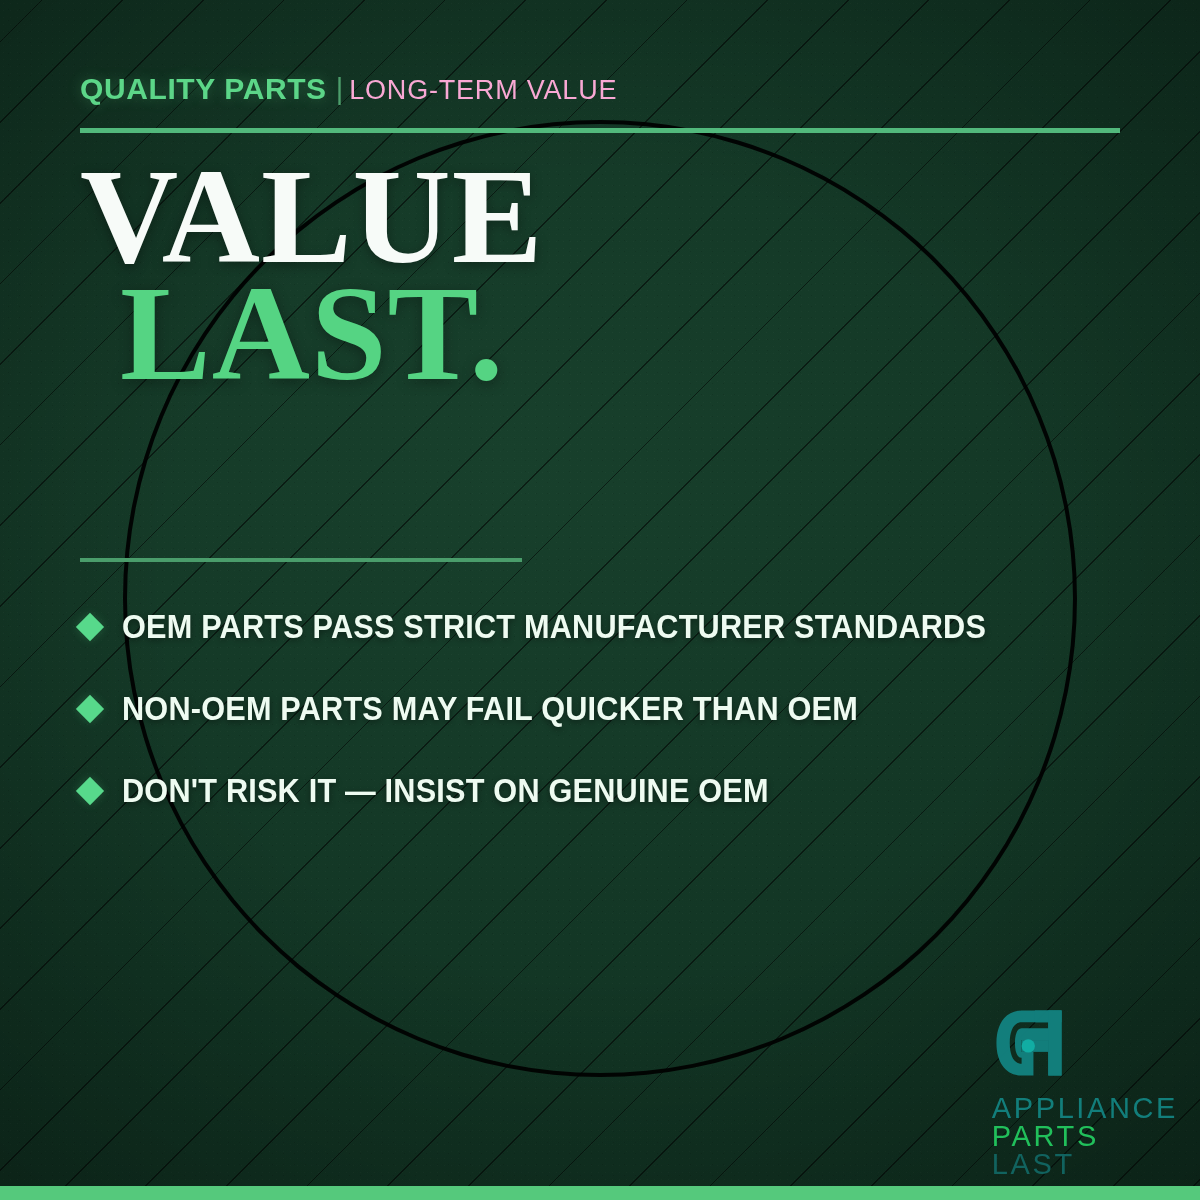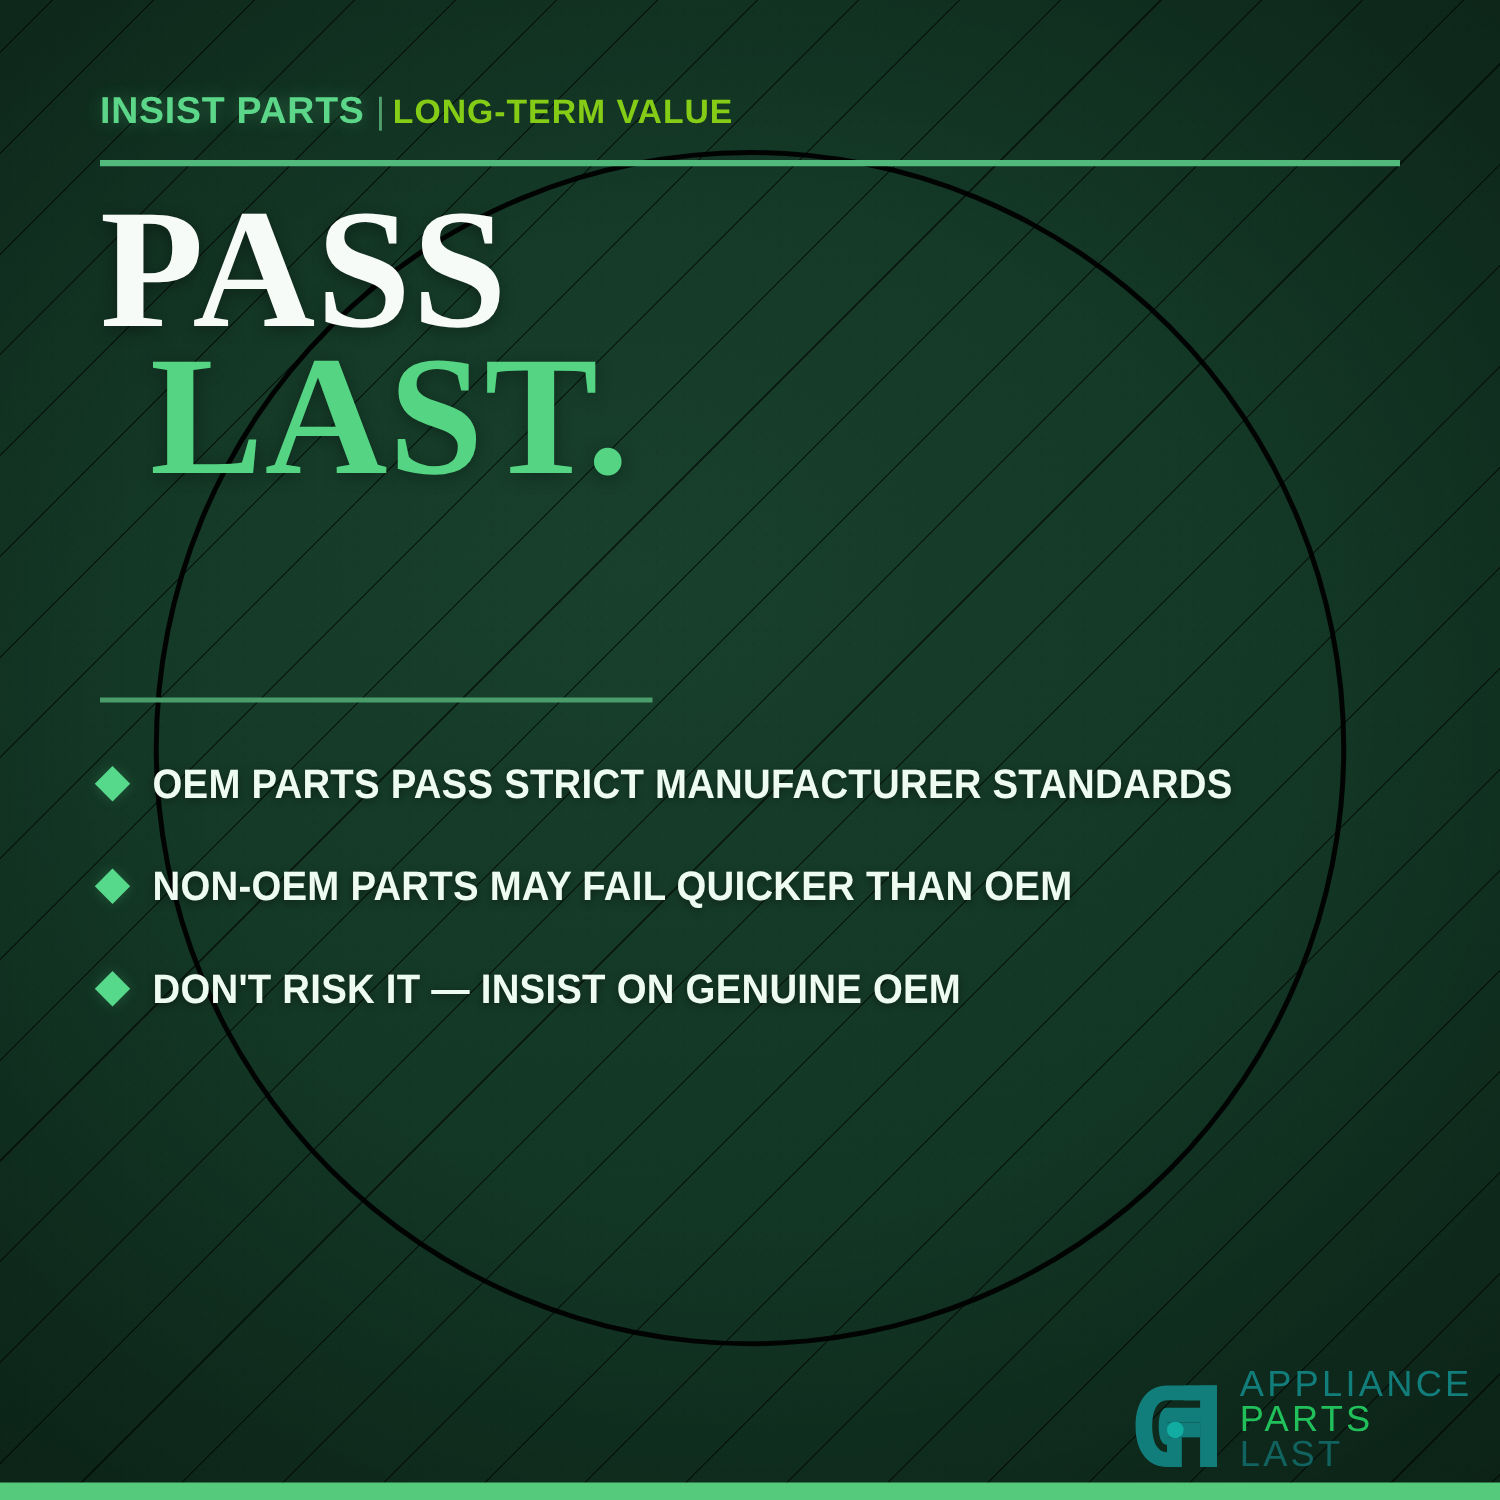--- a/index.html
+++ b/index.html
@@ -100,23 +100,23 @@
     text-shadow: 0 0 14px rgba(92,214,136,0.30);
   }
   .eyebrow-sep {
     font-size: 29px;
     font-weight: 400;
     color: #4d9e6c;
     margin: 0 6px 0 9px;
   }
   .eyebrow-light {
     font-size: 27px;
-    font-weight: 700;
+    font-weight: 400;
     letter-spacing: 0.8px;
-    color: #84cc16;
+    color: #f9a8d4;
   }
 
   .rule-top {
     position: absolute;
     left: 80px;
     top: 128px;
     width: 1040px;
     height: 5px;
     background: #52b97c;
   }
@@ -187,23 +187,24 @@
     white-space: nowrap;
     text-shadow: 0 2px 7px rgba(0,0,0,0.42);
   }
 
   
   .logo {
     position: absolute;
     right: 22px;
     bottom: 22px;
     display: flex;
-    align-items: flex-end;
+    align-items: flex-start;
     gap: 14px;
     opacity: 0.97;
+    flex-direction: column;
   }
   .logo-mark {
     width: 74px;
     height: 74px;
     flex: 0 0 auto;
   }
   .logo-words {
     display: flex;
     flex-direction: column;
     line-height: 0.97;
@@ -226,27 +227,27 @@
   <div class="bg-base"></div>
   <div class="bg-stripes"></div>
   <div class="bg-noise"></div>
   <div class="deco-circle"></div>
   <div class="bg-vignette"></div>
   <div class="bottom-bar"></div>
 
   <div class="content">
 
     <div class="eyebrow">
-      <span class="eyebrow-strong">INSIST PARTS</span><span class="eyebrow-sep">|</span><span class="eyebrow-light">LONG-TERM VALUE</span>
+      <span class="eyebrow-strong">QUALITY PARTS</span><span class="eyebrow-sep">|</span><span class="eyebrow-light">LONG-TERM VALUE</span>
     </div>
 
     <div class="rule-top"></div>
 
     <h1 class="headline">
-      <span class="ln hl-white">PASS</span>
+      <span class="ln hl-white">VALUE</span>
       <span class="ln hl-accent">LAST.</span>
     </h1>
 
     <div class="rule-mid"></div>
 
     <ul class="bullets" style="list-style:none;margin:0;padding:0;">
       <li class="bullet-row">
         <span class="bullet-marker"></span>
         <span class="bullet-text">OEM PARTS PASS STRICT MANUFACTURER STANDARDS</span>
       </li>

